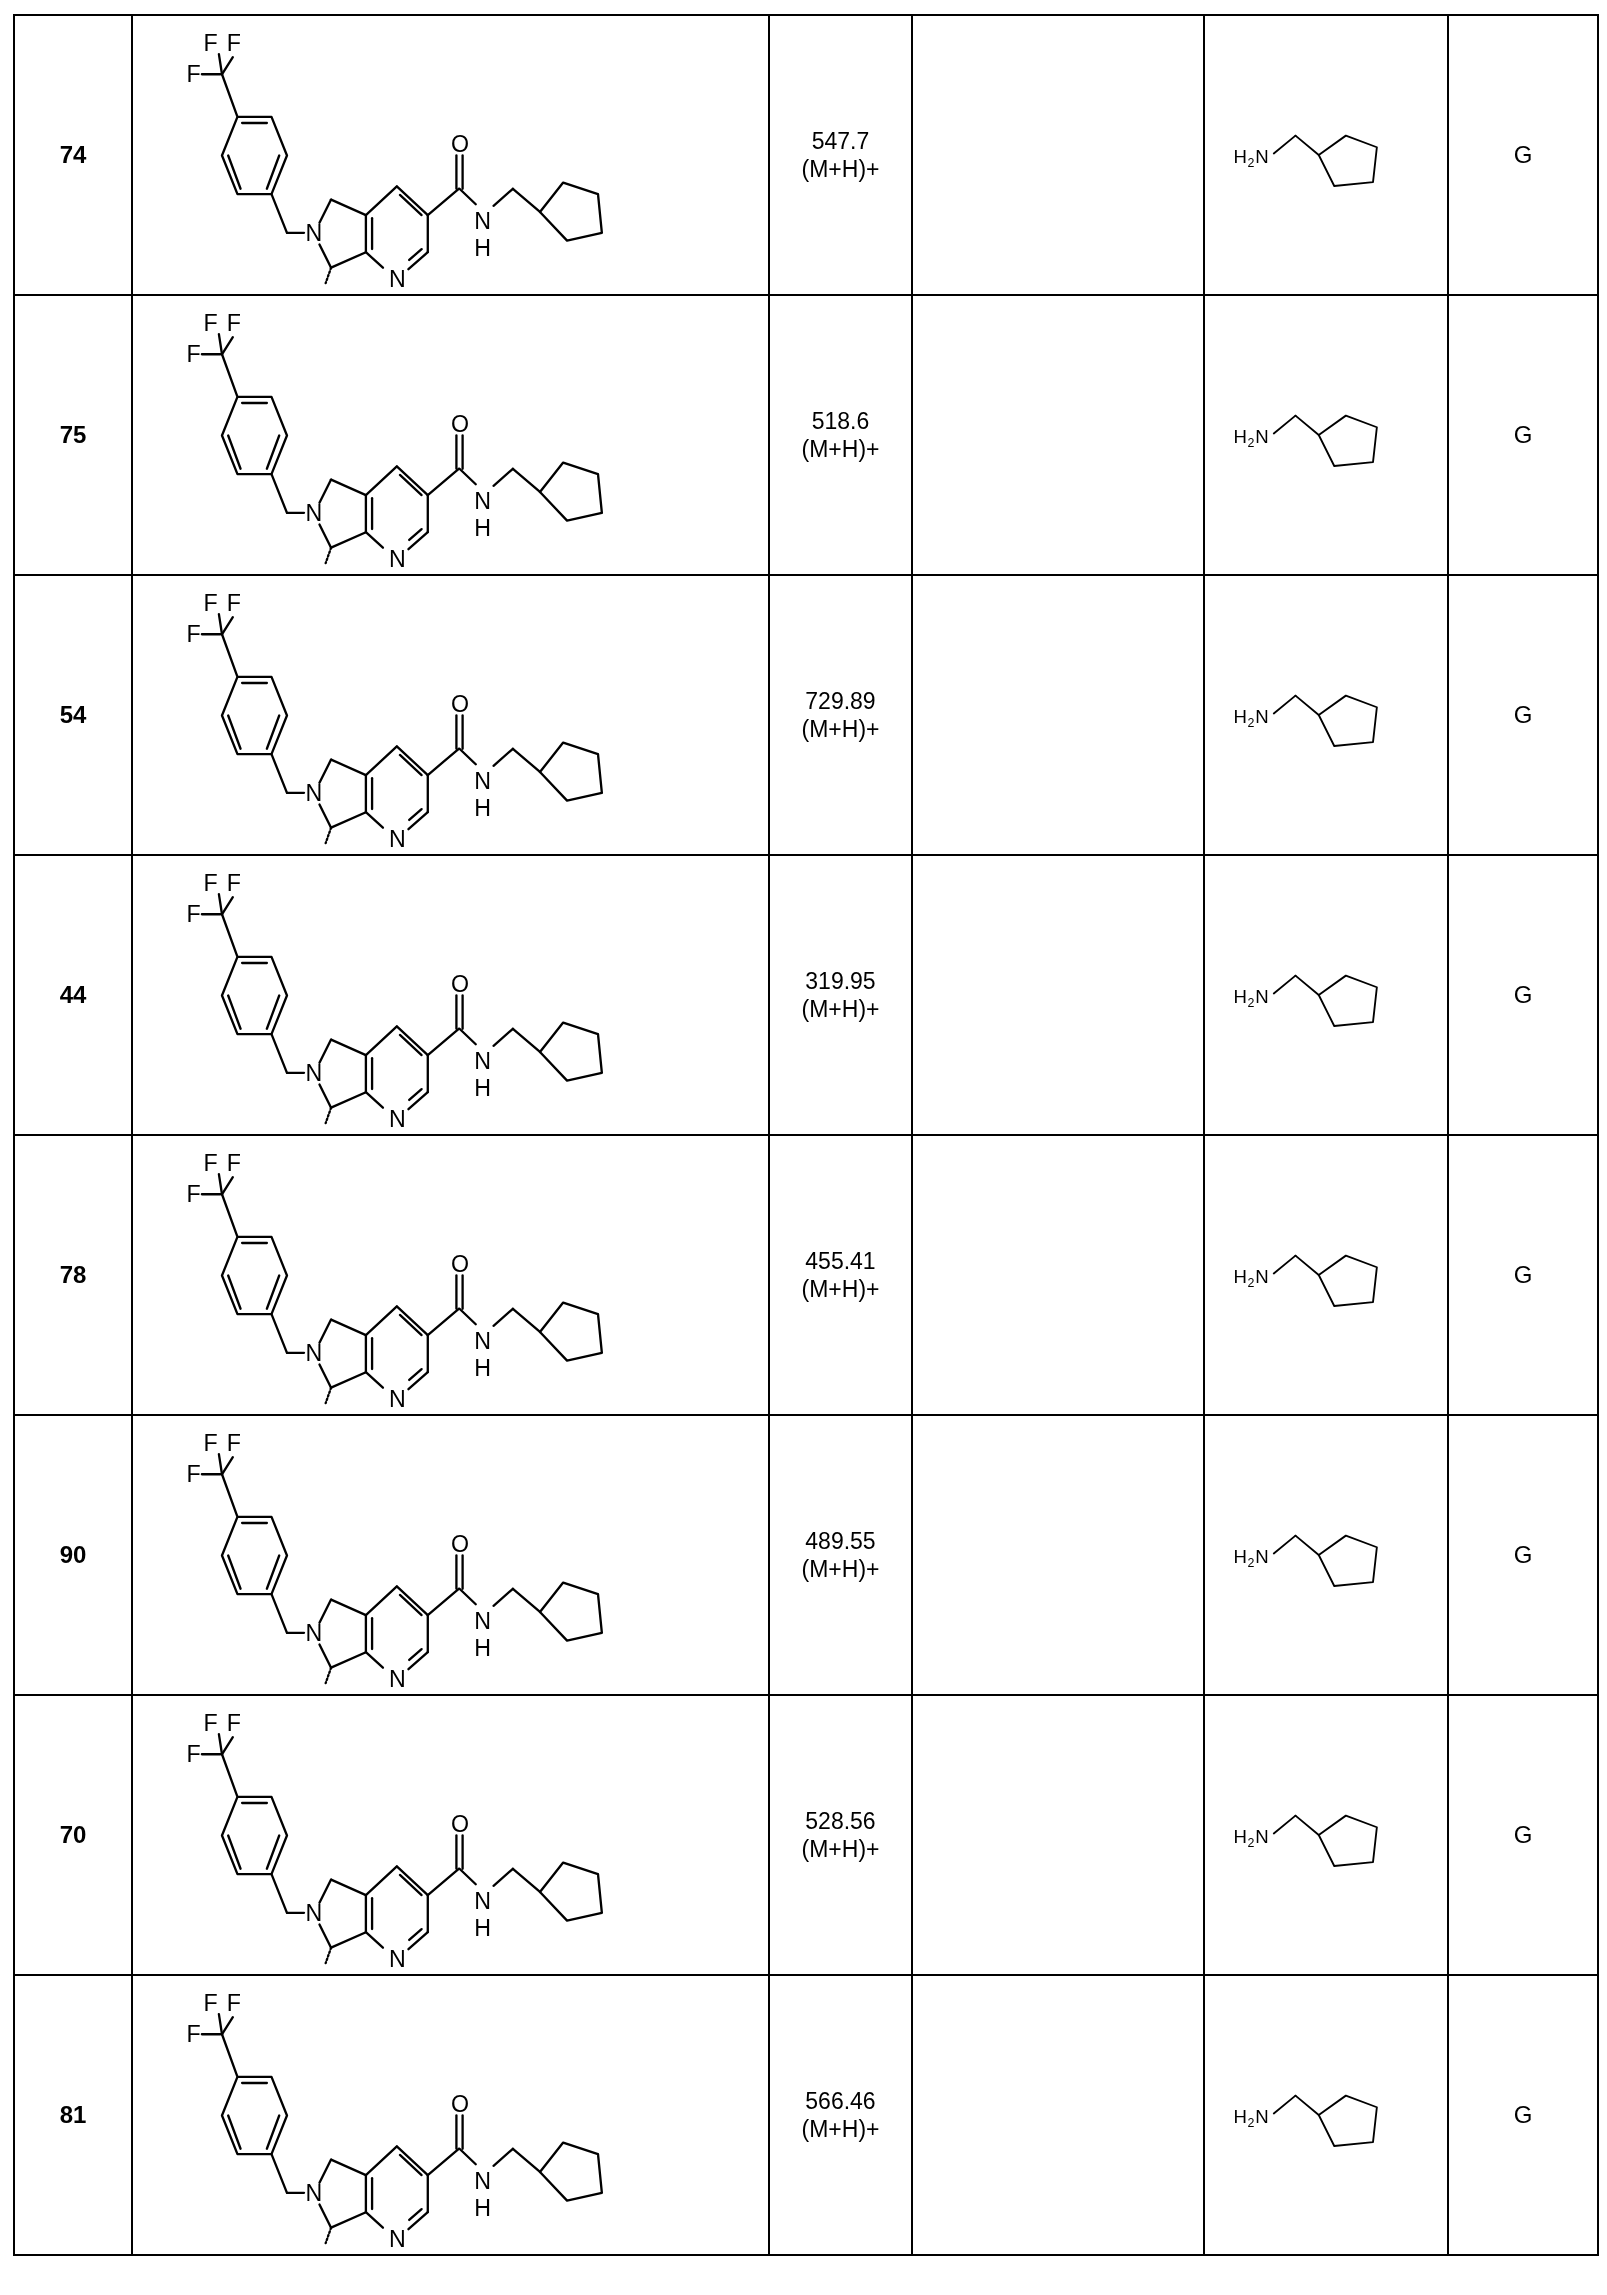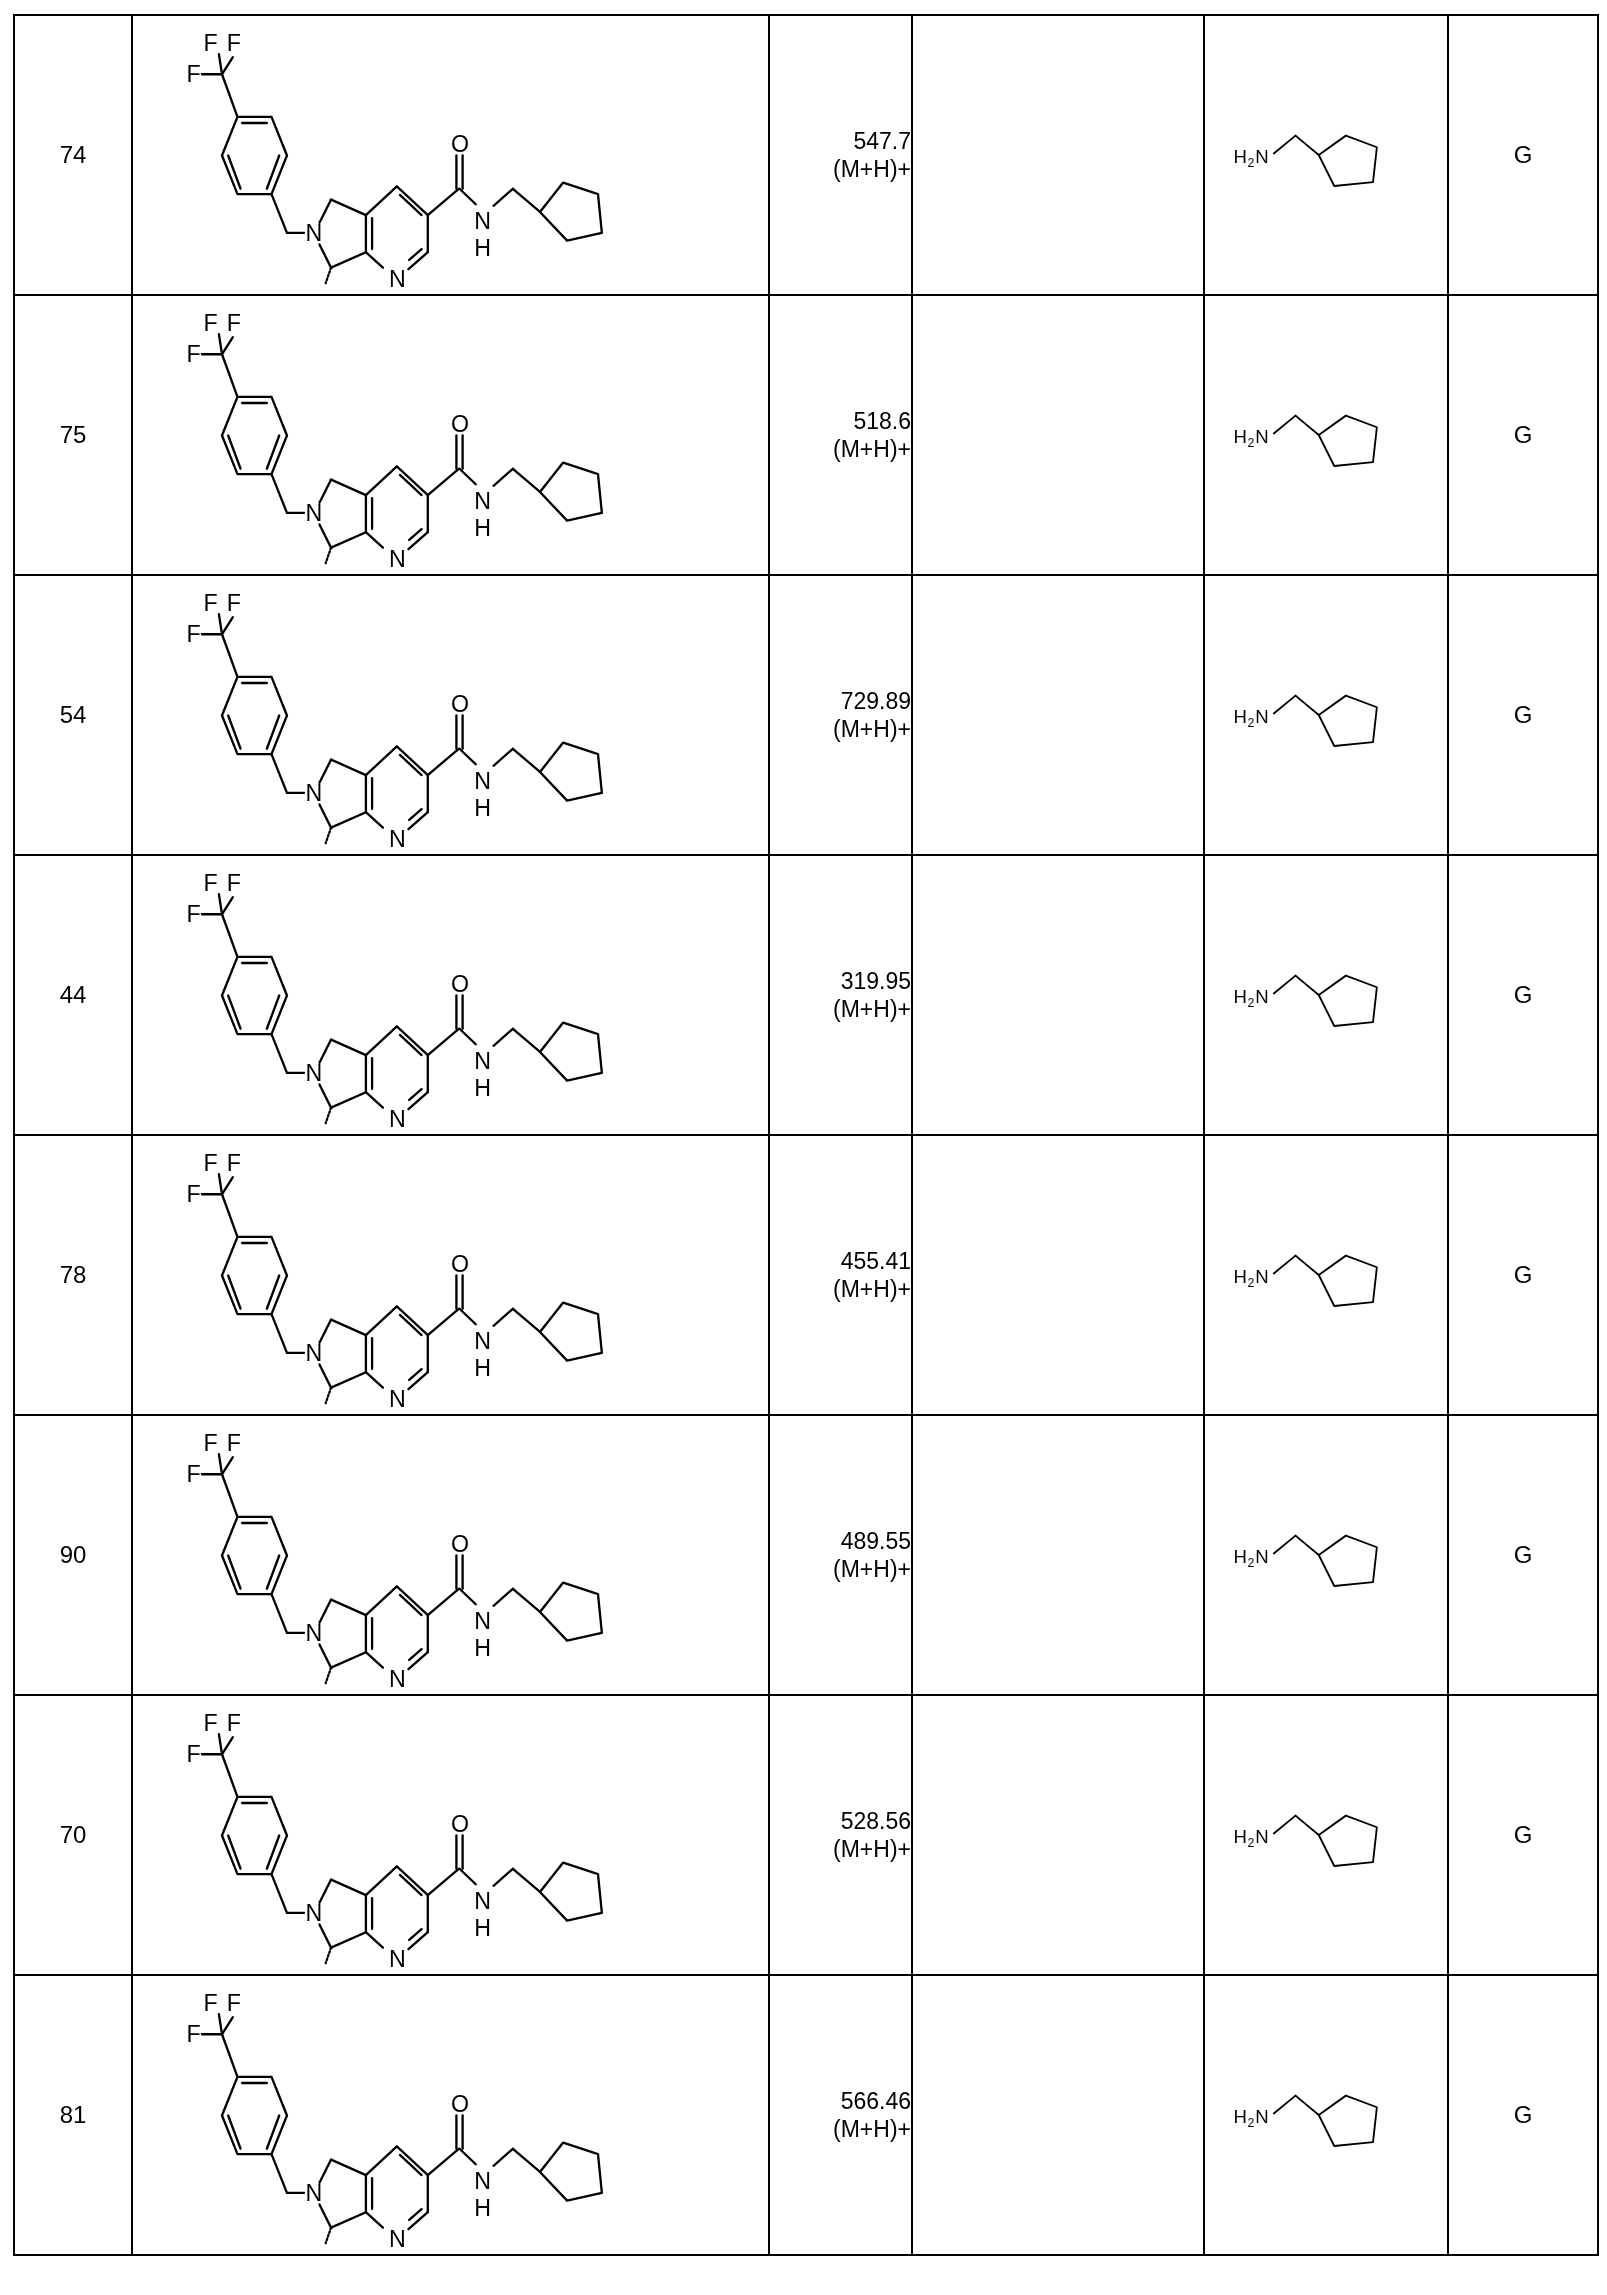--- a/index.html
+++ b/index.html
@@ -1,21 +1,21 @@
 <!DOCTYPE html>
 <html style="font-size:12.4px"><head>
 <meta charset="utf-8">
 <style>
   html, body { margin: 0; padding: 0; background: #ffffff; }
   body { width: 1608px; height: 2295px; position: relative; font-family: "Liberation Sans", sans-serif; color: #000; }
   #tbl { position: absolute; left: 13px; top: 14px; width: 1583px; border-collapse: collapse; table-layout: fixed; }
   #tbl td { border: 2.3px solid #000; padding: 0; height: 278px; text-align: center; vertical-align: middle; overflow: hidden; }
   #tbl td.c-rdt, #tbl td.c-meth { border-left-width: 1.5px; }
-  .ex-num { font-weight: normal; font-size: 24px; }
-  .ms { font-size: 23px; line-height: 28px; text-align: right; }
+  .ex-num { font-weight: bold; font-size: 24px; }
+  .ms { font-size: 23px; line-height: 28px; }
   .meth { font-size: 24px; }
   svg.mol { display: block; margin: 0 auto; }
   svg.mol line, svg.mol polyline, svg.mol polygon, svg.mol path { stroke: #000; stroke-width: 3; fill: none; stroke-linecap: round; stroke-linejoin: round; }
   svg.mol text { font-family: "Liberation Sans", sans-serif; font-size: 30px; fill: #000; stroke: none; }
   svg.rgt line, svg.rgt polyline, svg.rgt polygon { stroke: #000; stroke-width: 2.4; fill: none; }
   svg.rgt text { font-family: "Liberation Sans", sans-serif; font-size: 24px; fill: #000; }
   svg.rgt text.sub { font-size: 16px; }
 </style>
 </head>
 <body>

